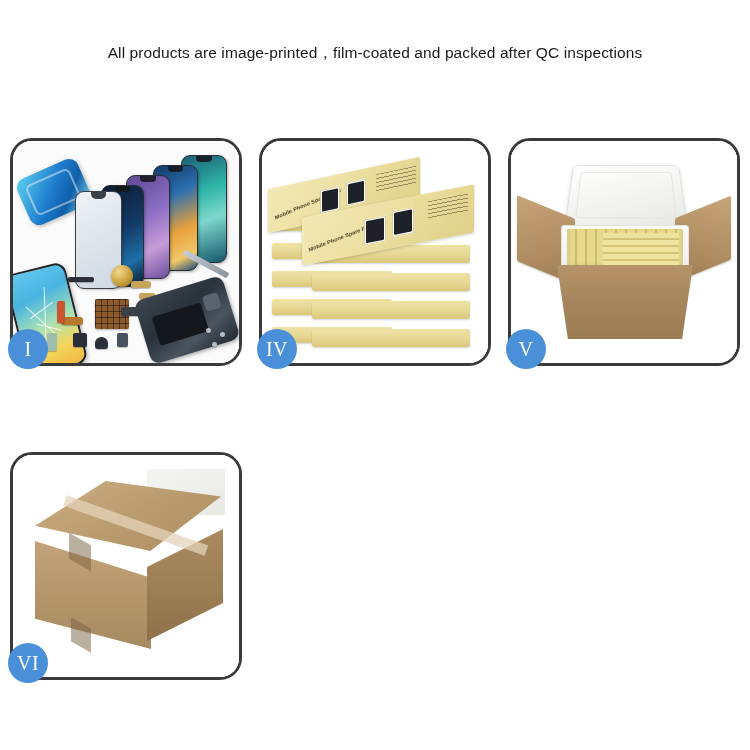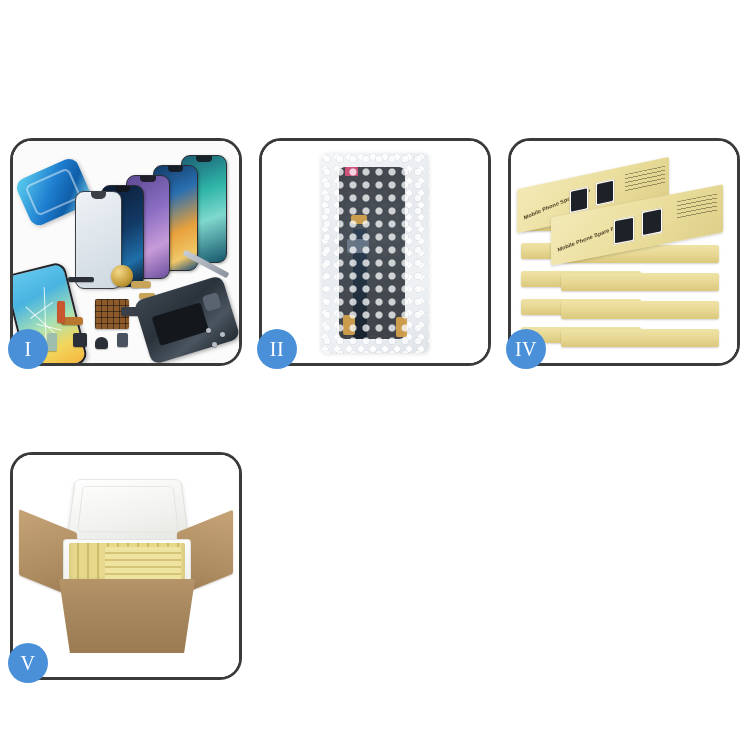--- a/index.html
+++ b/index.html
@@ -379,20 +379,21 @@
   .sc-bg-sheet {
     position:absolute; right:14px; top:14px; width:78px; height:46px;
     background:linear-gradient(160deg,#f2f2f0,#e4e4e0);
     border-radius:2px; opacity:.85;
   }
 </style>
 </head>
 <body>
 
 <div class="header">
+  <div class="page-subtitle">All products are image-printed，film-coated and packed after QC inspections</div>
 </div>
 
 <div class="grid">
 
   <div class="panel">
     <div class="panel-inner">
       <div class="scene-parts">
         <div class="blue-frame"></div>
         <div class="ph ph5">
             <span class="ph-notch"></span>
@@ -431,37 +432,20 @@
         </div>
         <div class="tweezer"></div>
         <div class="screw s1"></div>
         <div class="screw s2"></div>
         <div class="screw s3"></div>
       </div>
     </div>
     <div class="badge">I</div>
   </div>
 
-  <div class="panel">
-    <div class="panel-inner">
-      <div class="scene-bubble">
-        <div class="bubble-bag">
-          <span class="lcd-inside"></span>
-          <span class="flex-strip"></span>
-          <span class="flex-conn"></span>
-          <span class="tape-tag"></span>
-          <span class="gold-tab gt1"></span>
-          <span class="gold-tab gt2"></span>
-          <span class="gold-tab gt3"></span>
-          <span class="bubble-overlay"></span>
-        </div>
-      </div>
-    </div>
-    <div class="badge">II</div>
-  </div>
 
 
   <div class="panel">
     <div class="panel-inner">
       <div class="scene-stack">
 
         <div class="sbox" style="left:10px;  top:74px;  width:120px; height:16px;"></div>
         <div class="sbox" style="left:10px;  top:102px; width:120px; height:16px;"></div>
         <div class="sbox" style="left:10px;  top:130px; width:120px; height:16px;"></div>
         <div class="sbox" style="left:10px;  top:158px; width:120px; height:16px;"></div>
@@ -502,14 +486,28 @@
         <div class="ct-flapR"></div>
         <div class="fm-inner"></div>
         <div class="yparts"></div>
         <div class="yparts2"></div>
         <div class="ct-body"></div>
       </div>
     </div>
     <div class="badge">V</div>
   </div>
 
+  <div class="panel">
+    <div class="panel-inner">
+      <div class="scene-sealed">
+        <div class="sc-bg-sheet"></div>
+        <div class="sc-top"></div>
+        <div class="sc-left"></div>
+        <div class="sc-right"></div>
+        <div class="sc-tape"></div>
+        <div class="sc-seam sc-s1"></div>
+        <div class="sc-seam sc-s2"></div>
+      </div>
+    </div>
+    <div class="badge">VI</div>
+  </div>
 
 </div>
 
 </body></html>

